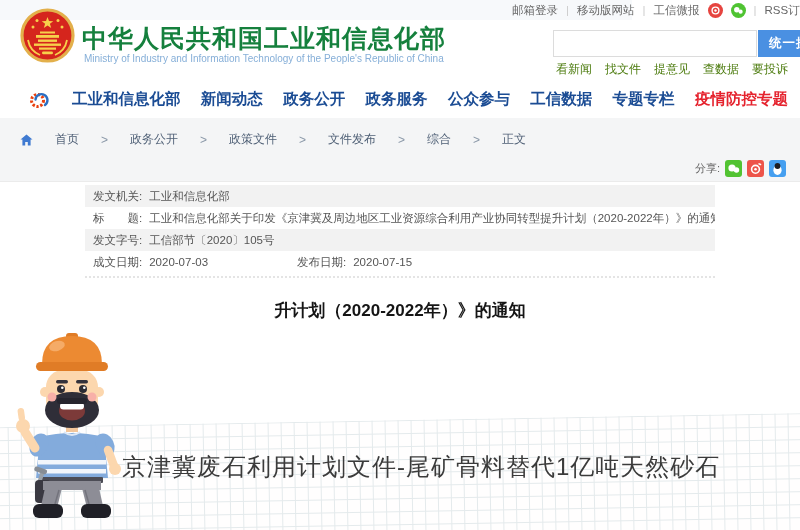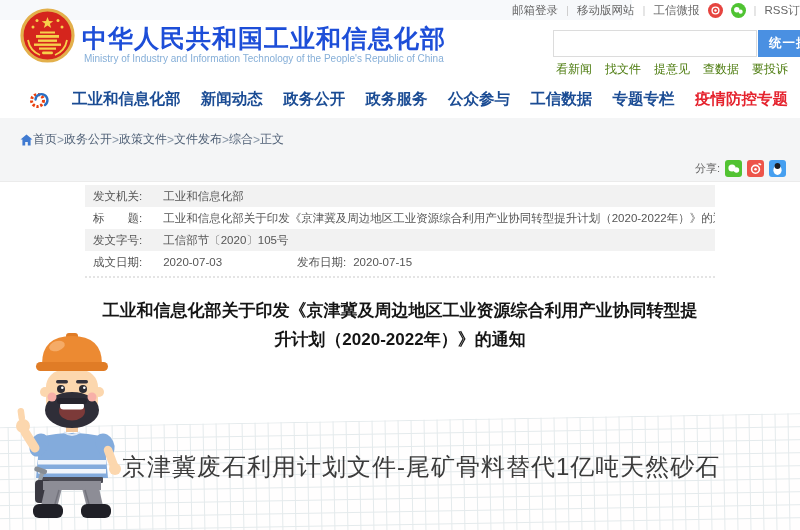--- a/index.html
+++ b/index.html
@@ -10,46 +10,46 @@
   .topbar { position:absolute; top:0; left:0; width:632px; height:20px; background:#f7f9fb; }
   .topbar-inner { position:absolute; left:512px; top:2px; height:16px; display:flex; align-items:center; white-space:nowrap; font-size:11.5px; color:#666; }
   .topbar-inner > * { margin-right:8px; }
   .tsep { color:#ccc; }
   .mini-icon { width:15px; height:15px; border-radius:50%; display:inline-block; position:relative; }
   .mini-weibo { background:#e6443f; }
   .mini-wechat { background:#4fc332; }
 
   
   .emblem { position:absolute; left:20px; top:8px; }
-  .site-title { position:absolute; left:82px; top:22px; font-size:25px; font-weight:bold; color:#1d4ed8; letter-spacing:1px; white-space:nowrap; }
+  .site-title { position:absolute; left:82px; top:22px; font-size:25px; font-weight:bold; color:#15803d; letter-spacing:1px; white-space:nowrap; }
   .site-subtitle { position:absolute; left:84px; top:53px; font-size:10px; color:#86afd8; white-space:nowrap; }
   .search-input { position:absolute; left:553px; top:30px; width:204px; height:27px; border:1px solid #dcdcdc; background:#fff; outline:none; padding:0 6px; font-size:12px; }
   .search-btn { position:absolute; left:758px; top:30px; width:76px; height:27px; background:#4a90e2; color:#fff; border:none; font-size:12.5px; font-weight:bold; letter-spacing:1px; text-align:center; line-height:27px; cursor:pointer; }
   .quick-links { position:absolute; left:556px; top:61px; display:flex; gap:13px; font-size:12px; color:#4d7c0f; white-space:nowrap; }
   .quick-links span { cursor:pointer; }
 
   
   .nav { position:absolute; top:80px; left:0; width:800px; height:38px; background:#fff; }
   .gear-logo { position:absolute; left:28px; top:7px; }
   .nav-items { position:absolute; left:72px; right:12px; top:0; height:38px; display:flex; justify-content:space-between; align-items:center; font-size:15.5px; font-weight:bold; color:#1b4c94; white-space:nowrap; }
   .nav-items span { cursor:pointer; }
   .nav-highlight { color:#e5232e; }
 
   
   .graystrip { position:absolute; top:118px; left:0; width:800px; height:64px; background:#f4f5f6; border-bottom:1px solid #ebebeb; }
-  .breadcrumb { position:absolute; left:20px; top:13px; display:flex; align-items:center; gap:0; font-size:12px; color:#4e5f75;text-align:center; }
+  .breadcrumb { position:absolute; left:20px; top:13px; display:flex; align-items:center; gap:22px; font-size:12px; color:#4e5f75;text-align:center; }
   .bsep { color:#8a98a8; }
   .share-row { position:absolute; right:14px; top:42px; display:flex; align-items:center; gap:5px; font-size:11px; color:#666; }
   .share-icon { width:17px; height:17px; border-radius:3px; display:inline-block; }
 
   
   .content { position:absolute; left:85px; top:185px; width:630px; }
   .meta-row { position:relative; height:22px; line-height:22px; font-size:11.5px; color:#555; padding-left:8px; white-space:nowrap; overflow:hidden; }
   .meta-row.gray { background:#f2f2f2; }
-  .meta-label { margin-right:21px; }
+  .meta-label { margin-right:7px; }
   .meta-cell2 { position:absolute; left:212px; top:0;text-align:right; }
   .meta-cell2 .meta-label { margin-right:7px; }
   .divider { margin-top:3px; border-top:2px dotted #e4e4e4; }
   .article-title { margin-top:18px; text-align:center; font-size:17px; font-weight:bold; color:#151515; line-height:29px; }
 
   
   .banner-grid { position:absolute; left:-30px; top:420px; width:880px; height:170px; background:#fffefe;
     background-image: linear-gradient(#e4eaec 1px, transparent 1px), linear-gradient(90deg, #e4eaec 1px, transparent 1px);
     background-size:13px 13px; transform:rotate(-1deg); z-index:3; }
   .banner-text { position:absolute; left:122px; top:451px; font-size:24px; color:#3b3b3b; letter-spacing:1px; white-space:nowrap; z-index:4; }
@@ -181,21 +181,20 @@
   </div>
   <div class="meta-row gray">
     <span class="meta-label">发文字号:</span><span class="meta-value">工信部节〔2020〕105号</span>
   </div>
   <div class="meta-row">
     <span class="meta-label">成文日期:</span><span class="meta-value">2020-07-03</span>
     <span class="meta-cell2"><span class="meta-label">发布日期:</span><span class="meta-value">2020-07-15</span></span>
   </div>
   <div class="divider"></div>
   <div class="article-title">
-    <div>工业和信息化部关于印发《京津冀及周边地区工业资源综合利用产业协同转型提</div>
     <div>升计划（2020-2022年）》的通知</div>
   </div>
 </div>
 
 <div class="banner-grid"></div>
 <div class="banner-text">京津冀废石利用计划文件-尾矿骨料替代1亿吨天然砂石</div>
 
 <svg class="worker" width="110" height="192" viewBox="0 0 110 192">
 
   <rect x="3" y="80" width="6.5" height="13" rx="3.2" fill="#fcd7ae" transform="rotate(-8 6 86)"></rect>

